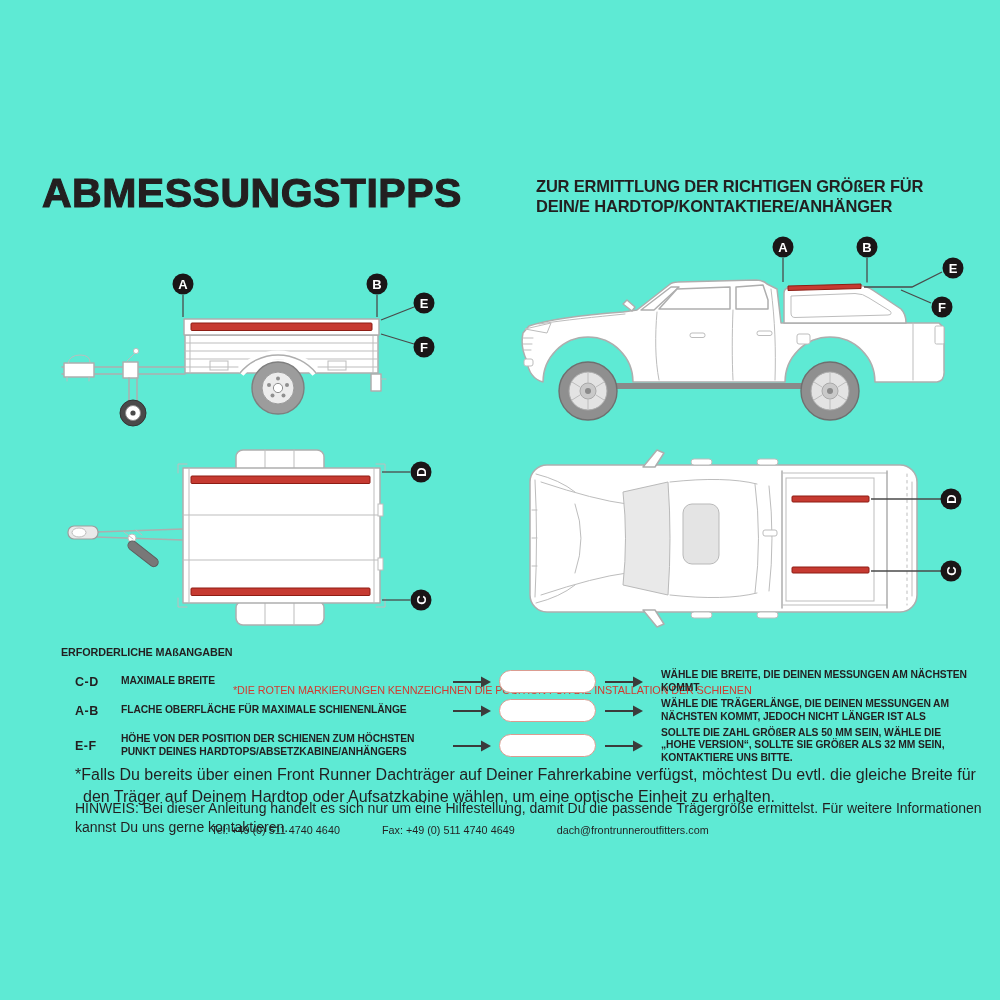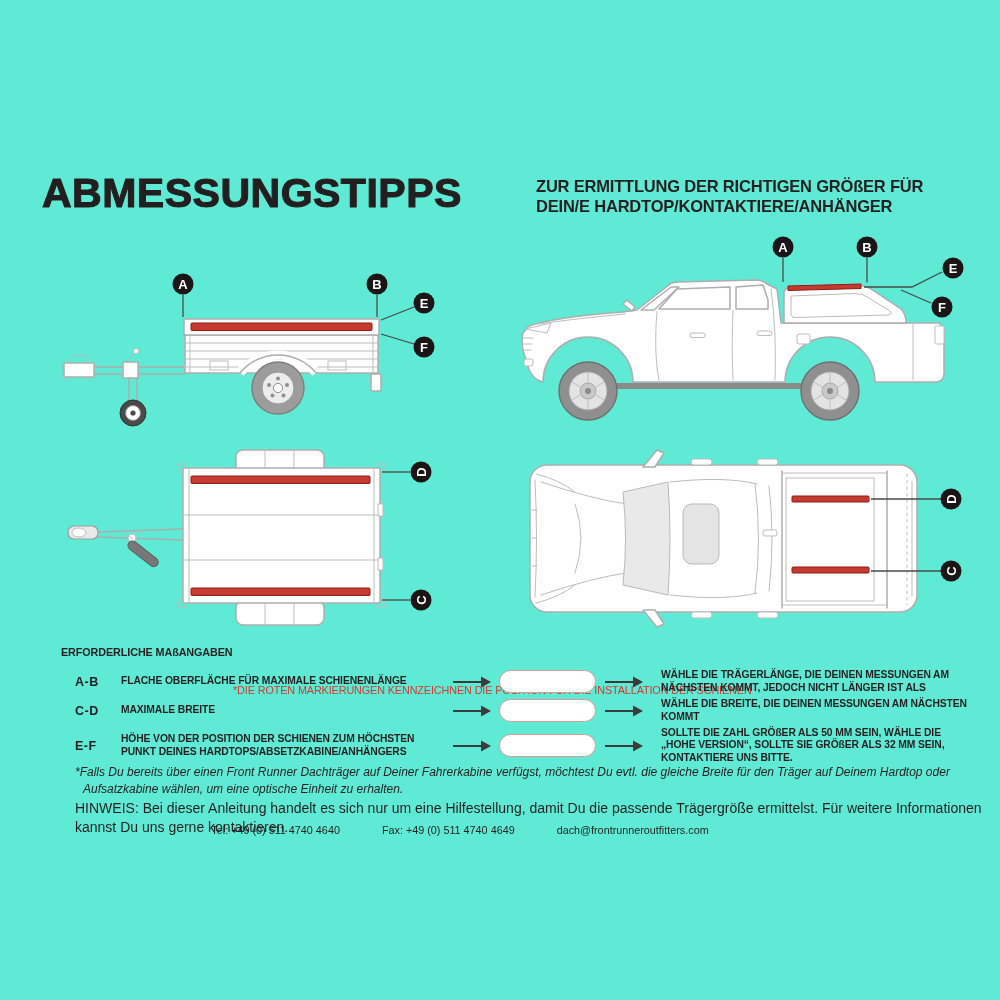--- a/index.html
+++ b/index.html
@@ -32,22 +32,22 @@
              color:#d23b30;letter-spacing:-.1px;white-space:nowrap;}
   .rows{position:absolute;left:75px;top:669px;width:910px;}
   .row{display:grid;grid-template-columns:46px 332px 46px 106px 56px 1fr;
        align-items:center;min-height:25px;margin-bottom:4px;}
   .row .key{font-size:12.5px;font-weight:bold;letter-spacing:.5px;}
   .row .label,.row .result{font-size:10.3px;font-weight:bold;line-height:1.2;
        letter-spacing:-.1px;padding-right:8px;}
   .pill{width:95px;height:21px;border:1.4px solid #db9c91;border-radius:12px;background:#fff;}
   .arrow{display:block;}
   
-  .foot1{position:absolute;left:75px;top:764px;width:900px;font-size:12px;line-height:1.4;
-         padding-left:8px;text-indent:-8px;font-style:italic;}
+  .foot1{position:absolute;left:75px;top:764px;width:900px;font-size:16px;line-height:1.4;
+         padding-left:8px;text-indent:-8px;}
   .foot2{position:absolute;left:75px;top:799px;width:910px;font-size:14px;line-height:1.35;}
   .contact{position:absolute;left:0;top:824px;width:920px;display:flex;justify-content:center;
            gap:42px;font-size:10.8px;font-weight:normal;}
 </style>
 </head>
 <body>
 
 <div class="page">
 
   <div class="title">ABMESSUNGSTIPPS</div>
@@ -284,47 +284,47 @@
       </g>
     </svg>
   </div>
 
   <div class="meas-head">ERFORDERLICHE MAßANGABEN</div>
   <div class="meas-note">*DIE ROTEN MARKIERUNGEN KENNZEICHNEN DIE POSITION FÜR DIE INSTALLATION DER SCHIENEN</div>
 
   <div class="rows">
 
     <div class="row">
+      <div class="key">C-D</div>
+      <div class="label">MAXIMALE BREITE</div>
+      <svg class="arrow" width="38" height="12" viewBox="0 0 38 12">
+        <line x1="0" y1="6" x2="28" y2="6" stroke="#3b3b3b" stroke-width="2"></line>
+        <polygon points="28,0.5 38,6 28,11.5" fill="#3b3b3b"></polygon>
+      </svg>
+      <div class="pill"></div>
+      <svg class="arrow" width="38" height="12" viewBox="0 0 38 12">
+        <line x1="0" y1="6" x2="28" y2="6" stroke="#3b3b3b" stroke-width="2"></line>
+        <polygon points="28,0.5 38,6 28,11.5" fill="#3b3b3b"></polygon>
+      </svg>
+      <div class="result">WÄHLE DIE BREITE, DIE DEINEN MESSUNGEN AM NÄCHSTEN KOMMT</div>
+    </div>
+
+    <div class="row">
       <div class="key">A-B</div>
       <div class="label">FLACHE OBERFLÄCHE FÜR MAXIMALE SCHIENENLÄNGE</div>
       <svg class="arrow" width="38" height="12" viewBox="0 0 38 12">
         <line x1="0" y1="6" x2="28" y2="6" stroke="#3b3b3b" stroke-width="2"></line>
         <polygon points="28,0.5 38,6 28,11.5" fill="#3b3b3b"></polygon>
       </svg>
       <div class="pill"></div>
       <svg class="arrow" width="38" height="12" viewBox="0 0 38 12">
         <line x1="0" y1="6" x2="28" y2="6" stroke="#3b3b3b" stroke-width="2"></line>
         <polygon points="28,0.5 38,6 28,11.5" fill="#3b3b3b"></polygon>
       </svg>
       <div class="result">WÄHLE DIE TRÄGERLÄNGE, DIE DEINEN MESSUNGEN AM NÄCHSTEN KOMMT, JEDOCH NICHT LÄNGER IST ALS</div>
-    </div>
-
-    <div class="row">
-      <div class="key">C-D</div>
-      <div class="label">MAXIMALE BREITE</div>
-      <svg class="arrow" width="38" height="12" viewBox="0 0 38 12">
-        <line x1="0" y1="6" x2="28" y2="6" stroke="#3b3b3b" stroke-width="2"></line>
-        <polygon points="28,0.5 38,6 28,11.5" fill="#3b3b3b"></polygon>
-      </svg>
-      <div class="pill"></div>
-      <svg class="arrow" width="38" height="12" viewBox="0 0 38 12">
-        <line x1="0" y1="6" x2="28" y2="6" stroke="#3b3b3b" stroke-width="2"></line>
-        <polygon points="28,0.5 38,6 28,11.5" fill="#3b3b3b"></polygon>
-      </svg>
-      <div class="result">WÄHLE DIE BREITE, DIE DEINEN MESSUNGEN AM NÄCHSTEN KOMMT</div>
     </div>
 
     <div class="row">
       <div class="key">E-F</div>
       <div class="label">HÖHE VON DER POSITION DER SCHIENEN ZUM HÖCHSTEN PUNKT DEINES HARDTOPS/ABSETZKABINE/ANHÄNGERS</div>
       <svg class="arrow" width="38" height="12" viewBox="0 0 38 12">
         <line x1="0" y1="6" x2="28" y2="6" stroke="#3b3b3b" stroke-width="2"></line>
         <polygon points="28,0.5 38,6 28,11.5" fill="#3b3b3b"></polygon>
       </svg>
       <div class="pill"></div>

